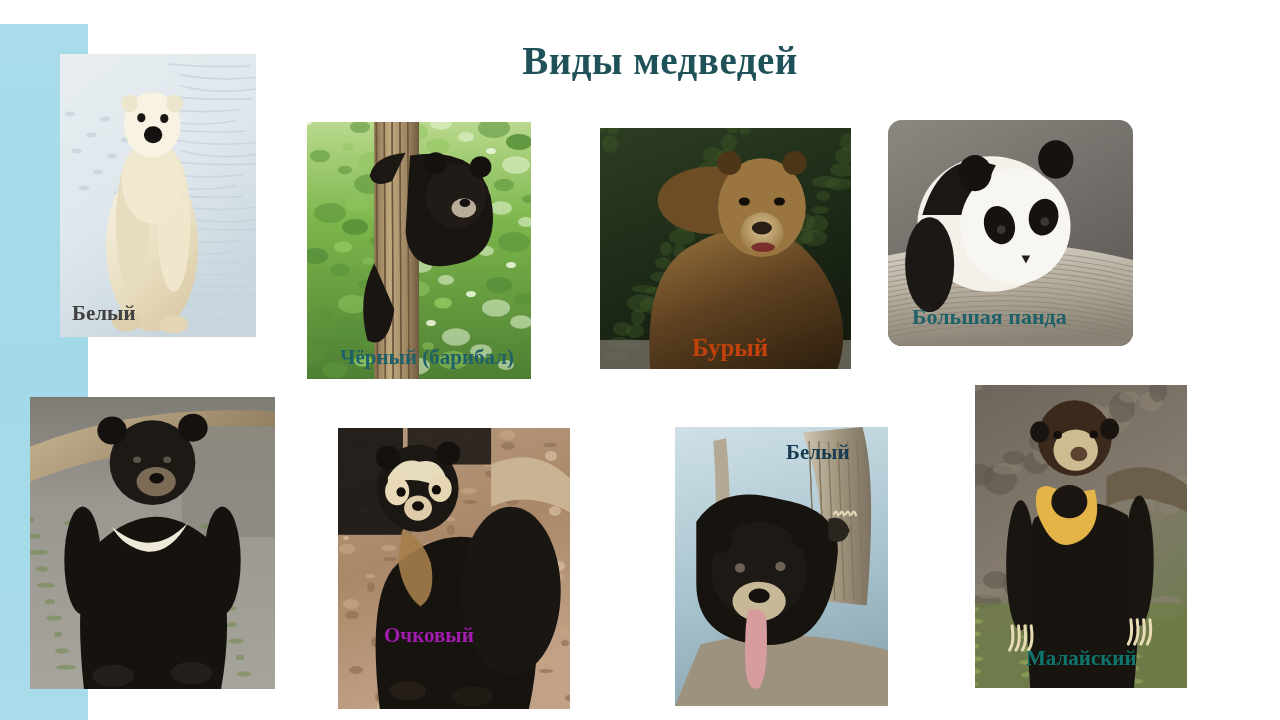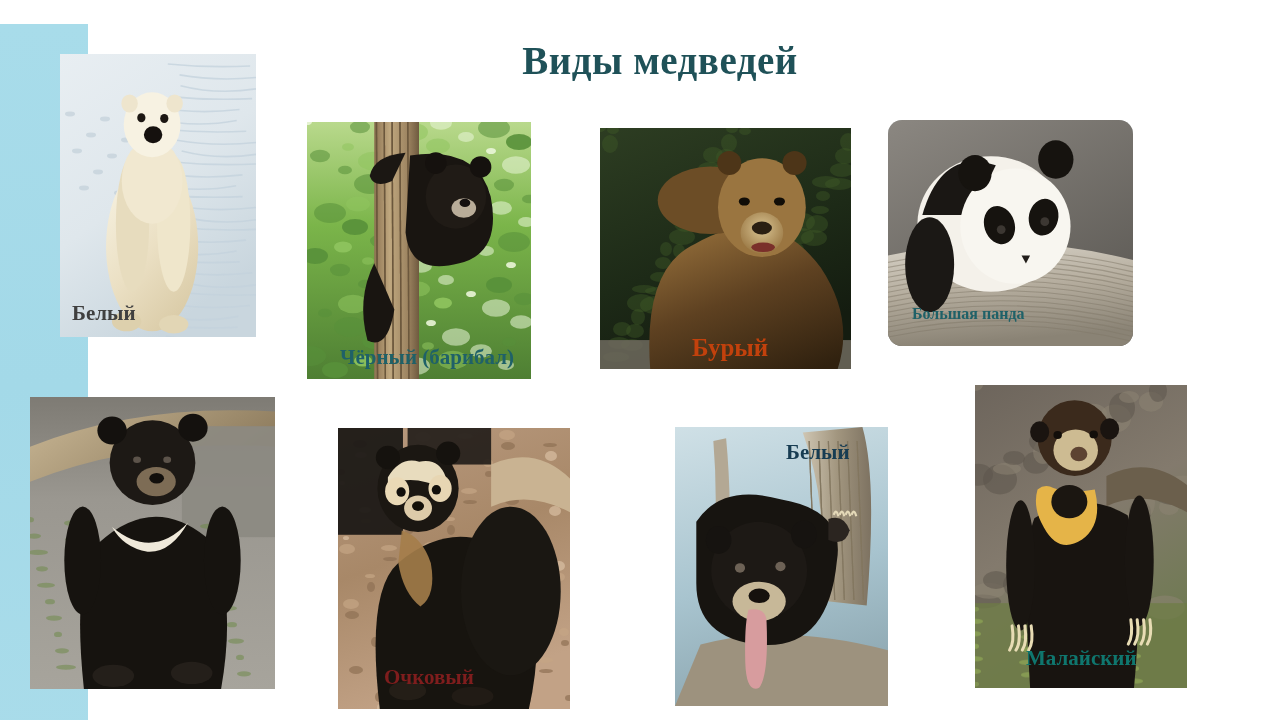--- a/index.html
+++ b/index.html
@@ -737,17 +737,17 @@
           <path d="M49.82,240.88500000000002 q2.544,16.665 -2.544,24.240000000000002" stroke="#e8dcb4" stroke-width="3" fill="none" stroke-linecap="round"></path>
           <path d="M168.54,234.82500000000002 q2.544,16.665 -2.544,24.240000000000002" stroke="#e8dcb4" stroke-width="3" fill="none" stroke-linecap="round"></path>
           <path d="M56.18,240.88500000000002 q2.544,16.665 -2.544,24.240000000000002" stroke="#e8dcb4" stroke-width="3" fill="none" stroke-linecap="round"></path>
           <path d="M174.89999999999998,234.82500000000002 q2.544,16.665 -2.544,24.240000000000002" stroke="#e8dcb4" stroke-width="3" fill="none" stroke-linecap="round"></path>
         </svg>
       </div>
     </div>
 <div class="caption" style="left: 72px; top: 278px; font-size: 21px; color: #404040;">Белый</div>
     <div class="caption" style="left: 340px; top: 322px; font-size: 21px; color: rgb(31, 97, 104);">Чёрный (барибал)</div>
     <div class="caption" style="left: 692px; top: 310px; font-size: 25px; color: #c2410c;">Бурый</div>
-    <div class="caption" style="left: 912px; top: 281px; font-size: 16px; color: rgb(31, 97, 104); font-family: Liberation Serif, serif;">Большая панда</div>
-    <div class="caption" style="left: 384px; top: 642px; font-size: 21px; color: #7f1d1d;">Очковый</div>
+    <div class="caption" style="left: 912px; top: 281px; font-size: 22px; color: rgb(31, 97, 104); font-family: Liberation Serif, serif;">Большая панда</div>
+    <div class="caption" style="left: 384px; top: 600px; font-size: 21px; color: #a21caf;">Очковый</div>
     <div class="caption dark" style="left: 786px; top: 417px; font-size: 21px; color: rgb(23, 60, 82);">Белый</div>
     <div class="caption" style="left: 1026px; top: 623px; font-size: 21px; color: #0f766e;">Малайский</div>
   </div>
 
 </body></html>

